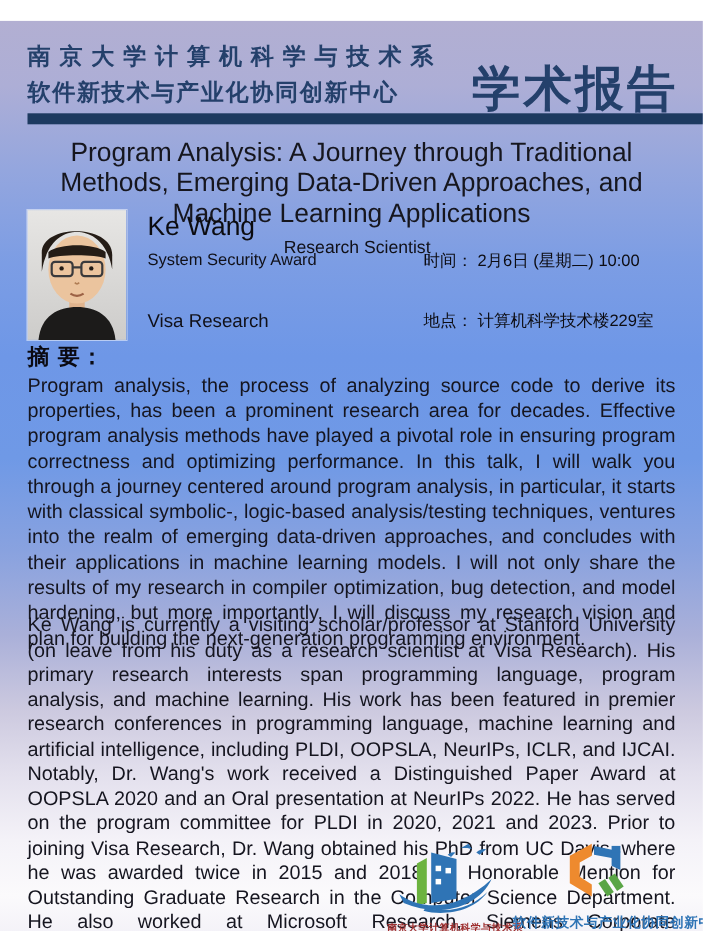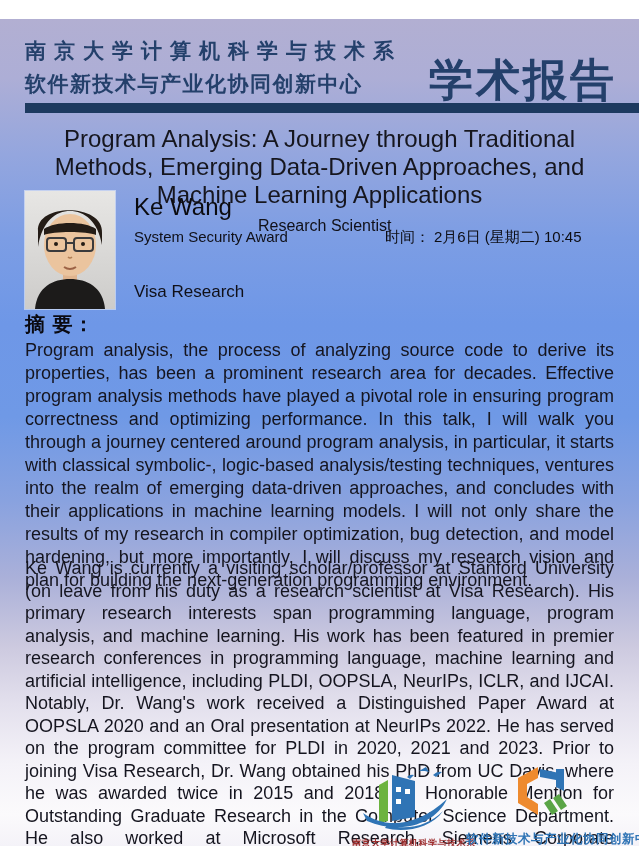--- a/index.html
+++ b/index.html
@@ -89,21 +89,24 @@
       <path d="M39,76 q6,4 12,0" stroke="#9c6245" stroke-width="2" fill="none"></path>
     </svg>
   </div>
 
   <div class="s-name">Ke Wang</div>
   <div class="s-role">Research Scientist</div>
   <div class="s-group">System Security Award</div>
   <div class="s-org">Visa Research</div>
 
   <div class="info time">
-    <span class="lbl">时间：</span><span>2月6日 (星期二) 10:45</span>
+    <span class="lbl">时间：</span><span>2月6日 (星期二) 10:00</span>
+  </div>
+  <div class="info venue">
+    <span class="lbl">地点：</span><span>计算机科学技术楼229室</span>
   </div>
 
   <div class="sec-heading abstract-h">摘 要：</div>
   <div class="body-text abstract-b">Program analysis, the process of analyzing source code to derive its properties, has been a prominent research area for decades. Effective program analysis methods have played a pivotal role in ensuring program correctness and optimizing performance. In this talk, I will walk you through a journey centered around program analysis, in particular, it starts with classical symbolic-, logic-based analysis/testing techniques, ventures into the realm of emerging data-driven approaches, and concludes with their applications in machine learning models. I will not only share the results of my research in compiler optimization, bug detection, and model hardening, but more importantly, I will discuss my research vision and plan for building the next-generation programming environment.</div>
 
   <div class="body-text bio-b">Ke Wang is currently a visiting scholar/professor at Stanford University (on leave from his duty as a research scientist at Visa Research). His primary research interests span programming language, program analysis, and machine learning. His work has been featured in premier research conferences in programming language, machine learning and artificial intelligence, including PLDI, OOPSLA, NeurIPs, ICLR, and IJCAI. Notably, Dr. Wang's work received a Distinguished Paper Award at OOPSLA 2020 and an Oral presentation at NeurIPs 2022. He has served on the program committee for PLDI in 2020, 2021 and 2023. Prior to joining Visa Research, Dr. Wang obtained his PhD from UC Davis, where he was awarded twice in 2015 and 2018 an Honorable Mention for Outstanding Graduate Research in the Computer Science Department. He also worked at Microsoft Research, Siemens Corporate Technology/Research and Meta.</div>
 
   <div class="logo logo-left">
     <svg width="100" height="68" viewBox="0 0 100 68">
       <path d="M62,6 l7,-4 l3,5 l-4,-1 Z" fill="#2f74b5"></path>

